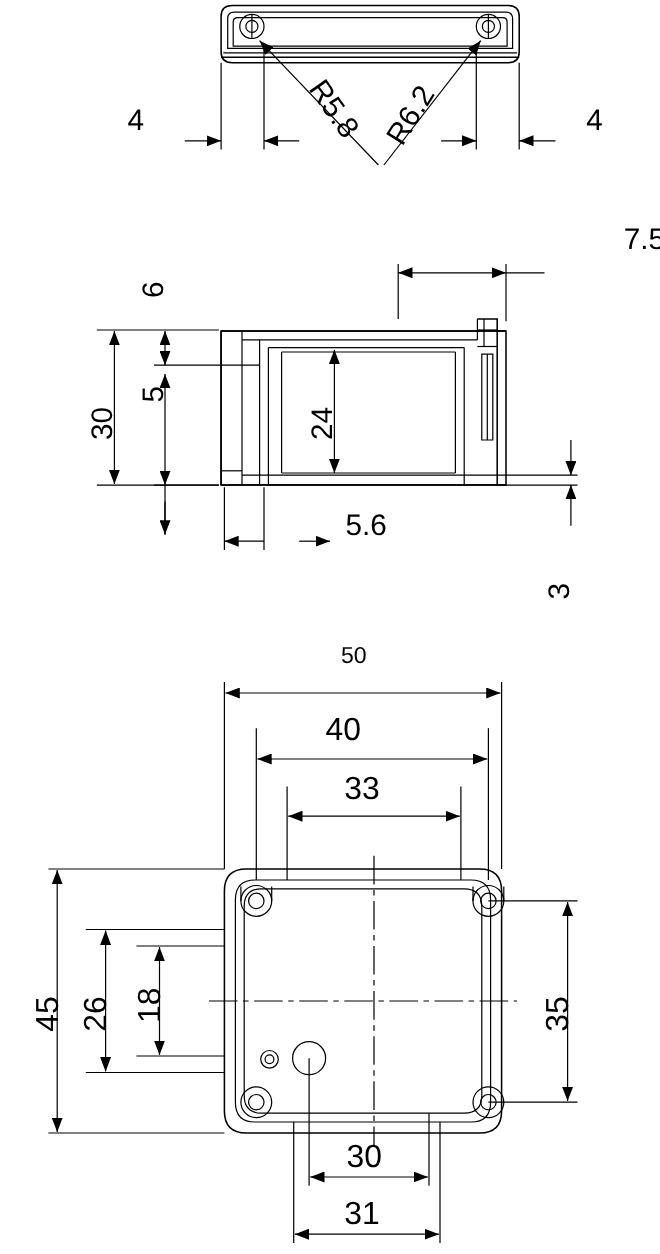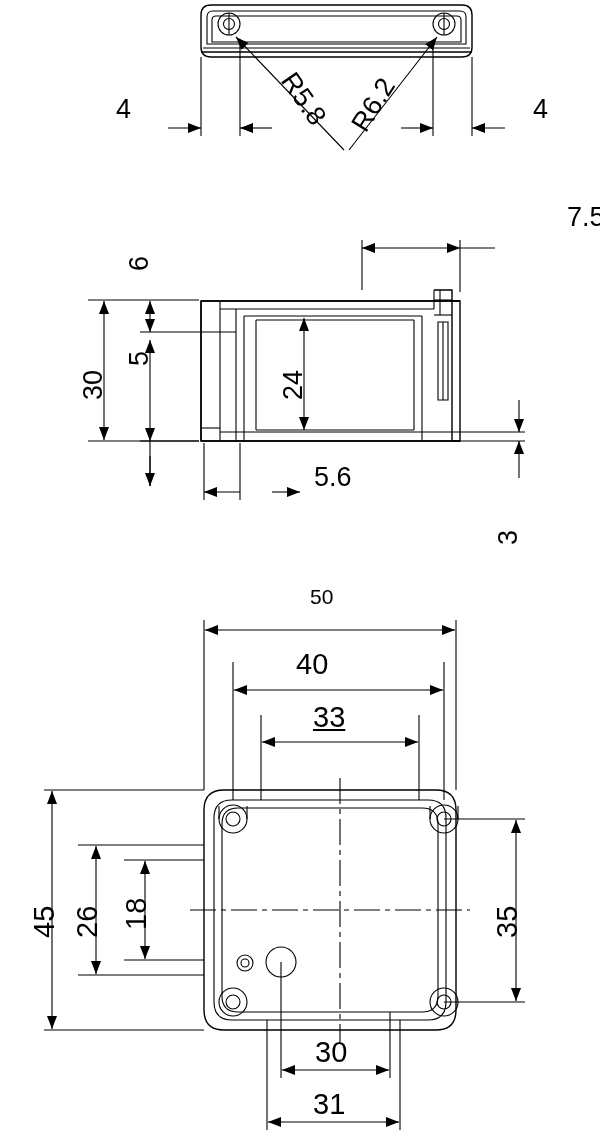--- a/index.html
+++ b/index.html
@@ -277,21 +277,21 @@
 
   <div class="dim-label rot90" style="left:126px; top:271px;">6</div>
   <div class="dim-label rot90" style="left:80px; top:400px;">30</div>
   <div class="dim-label rot90" style="left:126px; top:366px;">5</div>
   <div class="dim-label rot90" style="left:280px; top:400px;">24</div>
   <div class="dim-label" style="left:314px; top:464px;">5.6</div>
   <div class="dim-label rot90" style="left:495px; top:545px;">3</div>
 
   <div class="dim-label" style="left:310px; top:586px; font-size:21px;">50</div>
   <div class="dim-label" style="left:296px; top:650px; font-size:29px;">40</div>
-  <div class="dim-label" style="left:313px; top:703px; font-size:29px;text-decoration:underline;">33</div>
+  <div class="dim-label" style="left:313px; top:703px; font-size:29px;">33</div>
 
   <div class="dim-label rot90" style="left:30px; top:938px; font-size:29px;">45</div>
   <div class="dim-label rot90" style="left:73px; top:938px; font-size:29px;">26</div>
   <div class="dim-label rot90" style="left:122px; top:930px; font-size:29px;">18</div>
   <div class="dim-label rot90" style="left:493px; top:938px; font-size:29px;">35</div>
 
   <div class="dim-label" style="left:315px; top:1038px; font-size:29px;">30</div>
   <div class="dim-label" style="left:313px; top:1090px; font-size:29px;">31</div>
 
 </div>

